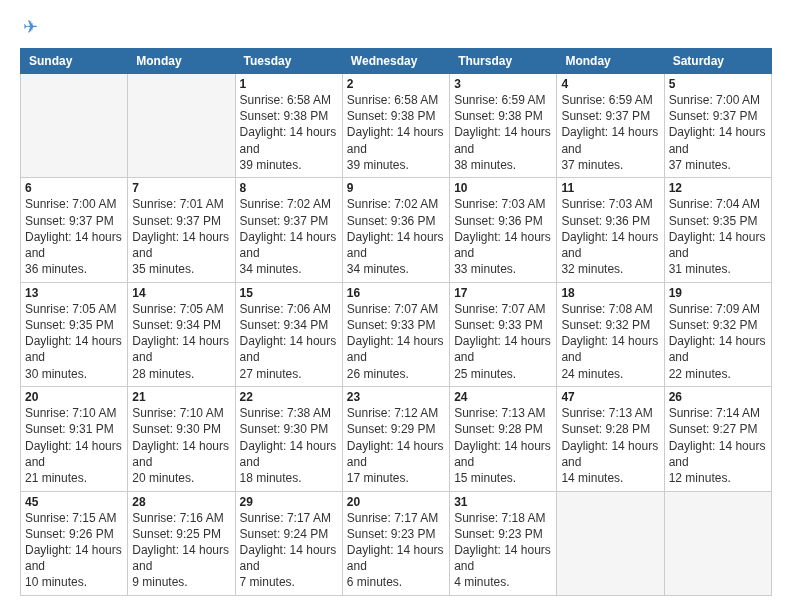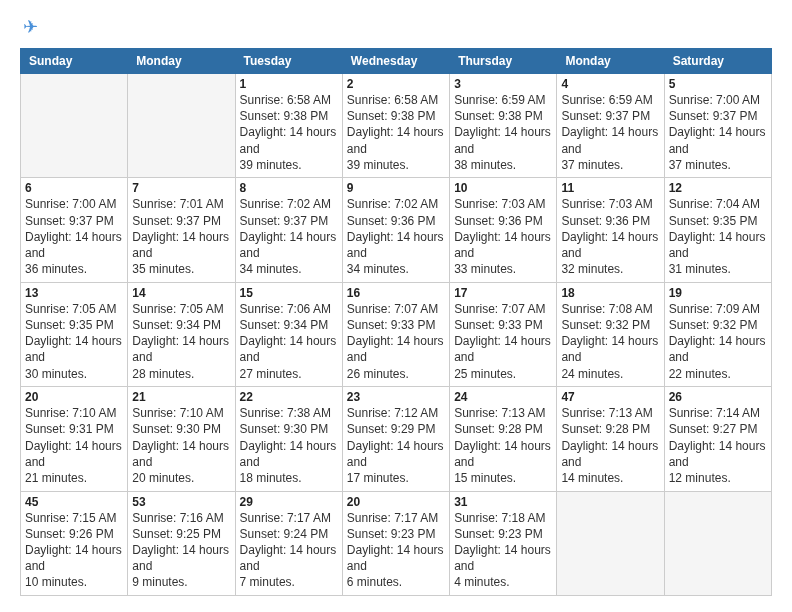--- a/index.html
+++ b/index.html
@@ -235,21 +235,21 @@
             <span class="day-number">26</span>
             <div class="cell-text"><span>Sunrise: 7:14 AM</span><br><span>Sunset: 9:27 PM</span><br><span>Daylight: 14 hours and<br>12 minutes.</span></div>
           </td>
         </tr>
         <tr>
           <td>
             <span class="day-number">45</span>
             <div class="cell-text"><span>Sunrise: 7:15 AM</span><br><span>Sunset: 9:26 PM</span><br><span>Daylight: 14 hours and<br>10 minutes.</span></div>
           </td>
           <td>
-            <span class="day-number">53</span>
+            <span class="day-number">28</span>
             <div class="cell-text"><span>Sunrise: 7:16 AM</span><br><span>Sunset: 9:25 PM</span><br><span>Daylight: 14 hours and<br>9 minutes.</span></div>
           </td>
           <td>
             <span class="day-number">29</span>
             <div class="cell-text"><span>Sunrise: 7:17 AM</span><br><span>Sunset: 9:24 PM</span><br><span>Daylight: 14 hours and<br>7 minutes.</span></div>
           </td>
           <td>
             <span class="day-number">20</span>
             <div class="cell-text"><span>Sunrise: 7:17 AM</span><br><span>Sunset: 9:23 PM</span><br><span>Daylight: 14 hours and<br>6 minutes.</span></div>
           </td>

